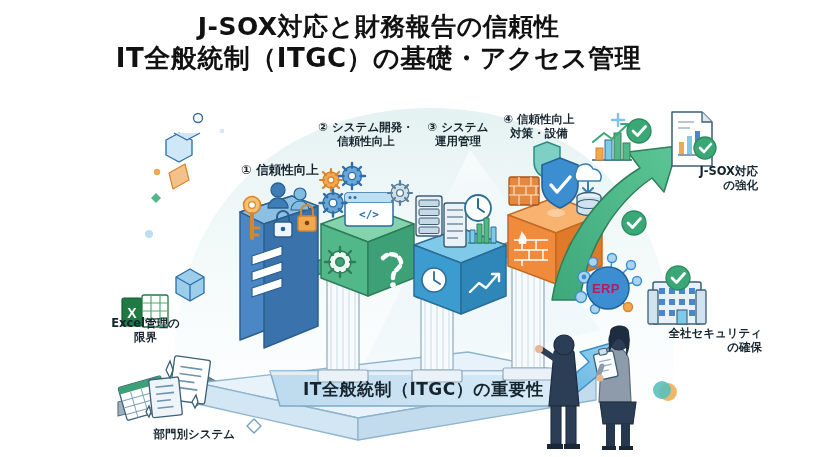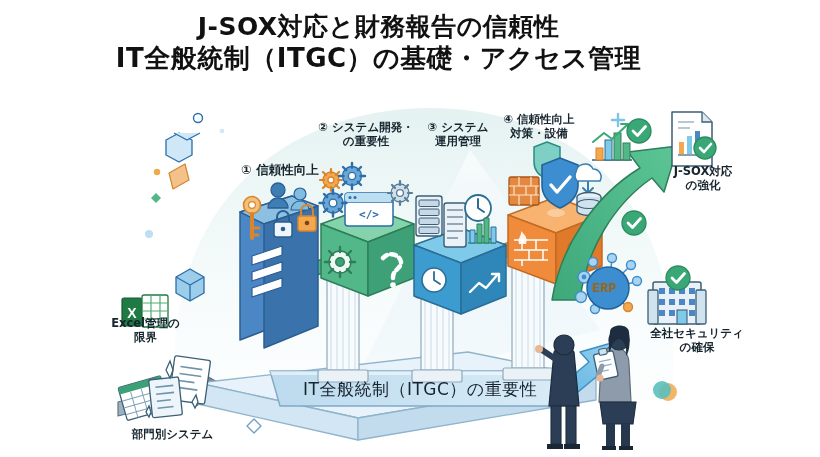--- a/index.html
+++ b/index.html
@@ -26,30 +26,30 @@
 
   
   .lbl{
     position:absolute;z-index:30;font-weight:bold;color:#16242e;
     line-height:1.22;text-align:center;white-space:pre-line;
     font-family:"DejaVu Sans","Liberation Sans",sans-serif;
     pointer-events:none;
   }
   .lbl.s13{font-size:12.5px;}
   .lbl.s12{font-size:11.5px;}
-  .lbl.left{text-align:center;}
+  .lbl.left{text-align:right;}
 
   .banner-text{
-    position:absolute;z-index:30;font-weight:normal;font-size:17px;color:#16242e;
+    position:absolute;z-index:30;font-weight:bold;font-size:17px;color:#16242e;
     font-family:"DejaVu Sans","Liberation Sans",sans-serif;
     letter-spacing:.5px;white-space:nowrap;pointer-events:none;
   }
   .erp-text{
-    position:absolute;z-index:31;font-weight:bold;font-size:13px;color:#a16207;
-    font-family:Liberation Mono, monospace;
+    position:absolute;z-index:31;font-weight:bold;font-size:13px;color:#be185d;
+    font-family:Liberation Sans, sans-serif;
     letter-spacing:.3px;pointer-events:none;text-align:right;
   }
 </style>
 </head>
 <body>
 
 <div id="stage">
 
   <svg width="820" height="457" viewBox="0 0 820 457">
     <defs>
@@ -482,31 +482,31 @@
 
   </svg>
 
   <div class="title-wrap">
     <div class="title-line l1">J-SOX対応と財務報告の信頼性</div>
     <div class="title-line l2">IT全般統制（ITGC）の基礎・アクセス管理</div>
   </div>
 
   <div class="lbl s13" style="left:225px;top:162px;width:110px;">① 信頼性向上</div>
   <div class="lbl s12" style="left:302px;top:120px;width:128px;">② システム開発・
-の重要性</div>
+信頼性向上</div>
   <div class="lbl s12" style="left:412px;top:120px;width:92px;">③ システム
 運用管理</div>
   <div class="lbl s12" style="left:487px;top:112px;width:104px;">④ 信頼性向上
 対策・設備</div>
 
   <div class="banner-text" style="left:303px;top:378px;">IT全般統制（ITGC）の重要性</div>
 
   <div class="lbl s12" style="left:98px;top:316px;width:95px;">Excel管理の
 限界</div>
-  <div class="lbl s12" style="left:110px;top:427px;width:125px;">部門別システム</div>
+  <div class="lbl s12" style="left:110px;top:427px;width:125px;text-align:right;">部門別システム</div>
 
   <div class="lbl s12 left" style="left:648px;top:164px;width:110px;">J-SOX対応
 の強化</div>
   <div class="lbl s12 left" style="left:632px;top:326px;width:130px;">全社セキュリティ
 の確保</div>
 
   <div class="erp-text" style="left:592px;top:281px;">ERP</div>
 
 </div>
 

